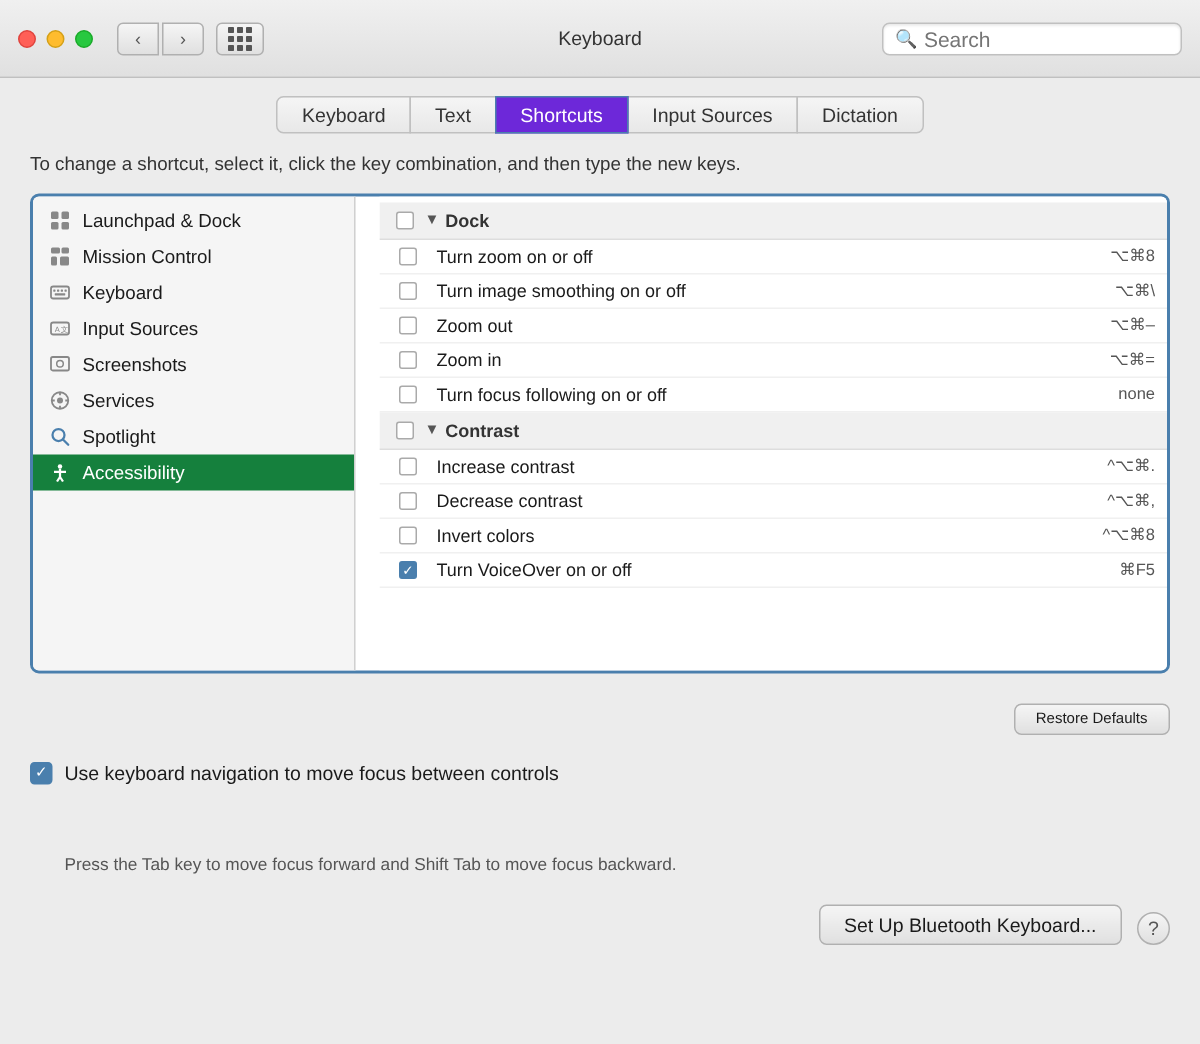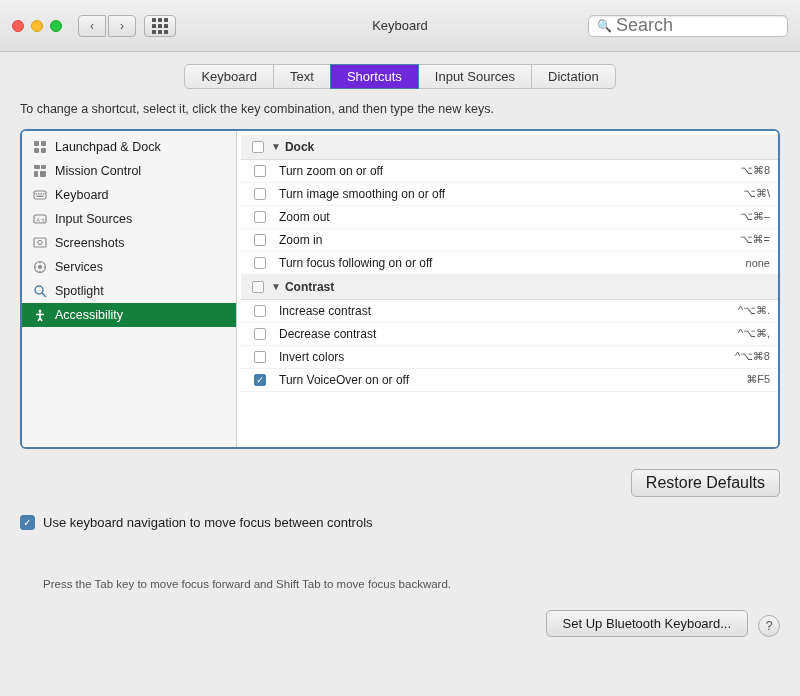--- a/index.html
+++ b/index.html
@@ -101,21 +101,21 @@
       border-radius: 5px;
       padding: 3px 8px;
       width: 200px;
       height: 22px;
       box-shadow: inset 0 1px 2px rgba(0,0,0,0.1);
     }
     .search-box input {
       border: none;
       outline: none;
       background: transparent;
-      font-size: 18px;
+      font-size: 14px;
       color: #333;
       width: 100%;
     }
     .search-icon-glyph {
       color: #aaa;
       font-size: 12px;
       margin-right: 4px;
     }
 
     
@@ -153,21 +153,21 @@
 
     .instruction-text {
       font-size: 12.5px;
       color: #333;
       margin-bottom: 10px;
       line-height: 1.4;
     }
 
     .panel {
       display: flex;
-      gap: 4px;
+      gap: 16px;
       border: 2px solid #4a7fad;
       border-radius: 6px;
       background: #fff;
       height: 320px;
       overflow: hidden;
     }
 
     
     .sidebar {
       width: 215px;
@@ -282,21 +282,21 @@
     .restore-row {
       display: flex;
       justify-content: flex-end;
       padding: 8px 20px 4px 20px;
     }
     .restore-btn {
       padding: 4px 14px;
       background: linear-gradient(to bottom, #f5f5f5, #e0e0e0);
       border: 1px solid #b0b0b0;
       border-radius: 5px;
-      font-size: 16px;
+      font-size: 10px;
       cursor: pointer;
       color: #1a1a1a;
     }
 
     
     .bottom-section {
       padding: 14px 20px 0 20px;
     }
     .keyboard-nav-row {
       display: flex;

